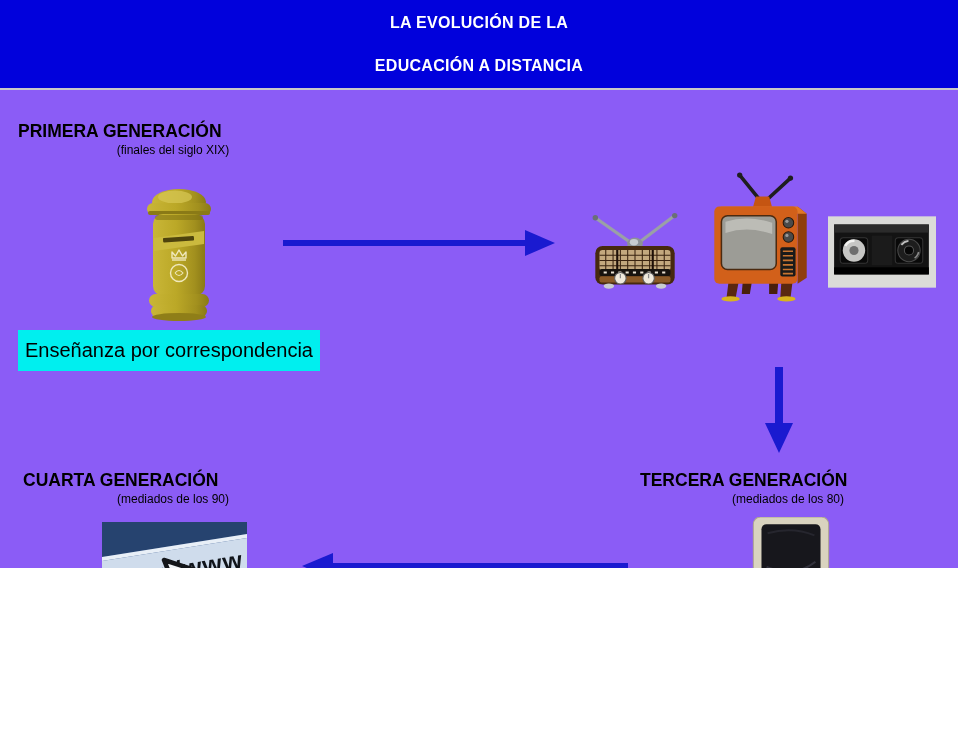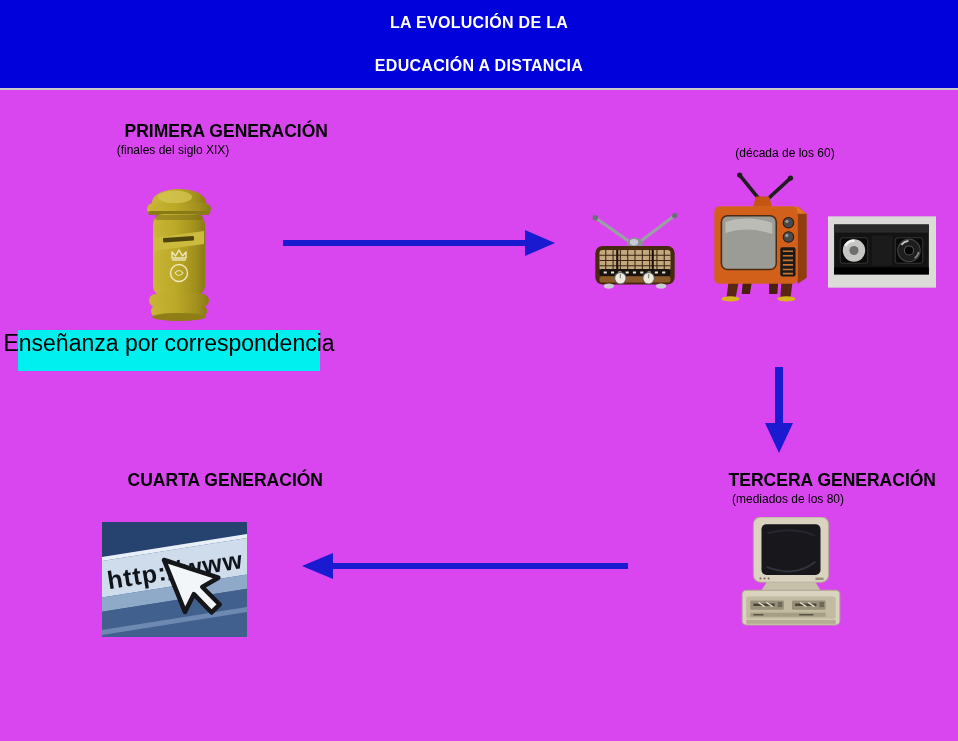--- a/index.html
+++ b/index.html
@@ -1,40 +1,40 @@
 <!DOCTYPE html>
 <html><head>
 <meta charset="utf-8">
 <style>
   html,body { margin:0; padding:0; background:#fff; }
   .canvas {
-    position:relative; width:958px; height:741px; background:#d946ef;
+    position:relative; width:958px; height:568px; background:#8b5cf6;
     font-family:"Liberation Sans", sans-serif; overflow:hidden;
   }
   .banner {
     position:absolute; left:0; top:0; width:958px; height:88px;
     background:#0101DC; border-bottom:2px solid #C9C9C9;
     color:#fff; text-align:center; font-weight:bold; font-size:16px;
     letter-spacing:.3px;
   }
   .banner .line1 { position:absolute; top:14px; left:0; width:100%; }
   .banner .line2 { position:absolute; top:57px; left:0; width:100%; }
 
   .gen-title {
-    position:absolute; text-align:right; font-weight:bold;
+    position:absolute; text-align:left; font-weight:bold;
     font-size:17.5px; color:#000; white-space:nowrap;
   }
   .gen-subtitle {
     position:absolute; text-align:center; font-size:12px; color:#000;
     white-space:nowrap;
   }
   .label-box {
     position:absolute; background:#00EFEF;
-    display:flex; justify-content:center;
-    font-size:23px; color:#000; white-space:nowrap;
+    display:flex; align-items:center; justify-content:center;
+    font-size:20px; color:#000; white-space:nowrap;
   }
   .icon { position:absolute; }
   .icon svg { display:block; }
   .arrow { position:absolute; }
 </style>
 </head>
 <body>
 
 <div class="canvas">
 
@@ -80,21 +80,20 @@
     <span>Enseñanza por correspondencia</span>
   </div>
 
   <div class="arrow" style="left:283px;top:230px">
     <svg width="272" height="26" viewBox="0 0 272 26" xmlns="http://www.w3.org/2000/svg">
       <rect x="0" y="10" width="244" height="6" fill="#1A1AD0"></rect>
       <polygon points="242,0 272,13 242,26" fill="#1A1AD0"></polygon>
     </svg>
   </div>
 
-  <div class="gen-subtitle" style="left:640px;top:146px;width:290px">(década de los 60)</div>
 
   <div class="icon" style="left:588px;top:206px">
     <svg width="94" height="84" viewBox="0 0 90 80" xmlns="http://www.w3.org/2000/svg">
       <line x1="44" y1="37" x2="7" y2="11" stroke="#9AA0A6" stroke-width="3" stroke-linecap="round"></line>
       <circle cx="7" cy="11" r="2.6" fill="#6A7076"></circle>
       <line x1="46" y1="37" x2="83" y2="9" stroke="#9AA0A6" stroke-width="3" stroke-linecap="round"></line>
       <circle cx="83" cy="9" r="2.6" fill="#6A7076"></circle>
       <ellipse cx="45" cy="36" rx="7.5" ry="6" fill="#8C9196"></ellipse>
       <ellipse cx="44" cy="34.5" rx="4" ry="3" fill="#C8CCD0"></ellipse>
       <rect x="7" y="38" width="76" height="37" rx="7" fill="#46290F"></rect>
@@ -205,20 +204,21 @@
 
 
   <div class="arrow" style="left:302px;top:553px">
     <svg width="326" height="26" viewBox="0 0 326 26" xmlns="http://www.w3.org/2000/svg">
       <polygon points="0,13 31,0 31,26" fill="#1A1AD0"></polygon>
       <rect x="29" y="10" width="297" height="6" fill="#1A1AD0"></rect>
     </svg>
   </div>
 
   <div class="gen-title" style="left:23px;top:470px;width:300px">CUARTA GENERACIÓN</div>
+  <div class="gen-subtitle" style="left:23px;top:492px;width:300px">(mediados de los 90)</div>
 
   <div class="icon" style="left:102px;top:522px">
     <svg width="145" height="115" viewBox="0 0 145 115" xmlns="http://www.w3.org/2000/svg">
       <rect width="145" height="115" fill="#3A5A8E"></rect>
       <g transform="rotate(-9 72 57)">
         <rect x="-25" y="-20" width="200" height="44" fill="#26436F"></rect>
         <rect x="-25" y="24" width="200" height="4" fill="#E8EFF7"></rect>
         <rect x="-25" y="28" width="200" height="36" fill="#CFDCEC"></rect>
         <rect x="-25" y="64" width="200" height="14" fill="#8FA9C9"></rect>
         <rect x="-25" y="78" width="200" height="60" fill="#42608D"></rect>

